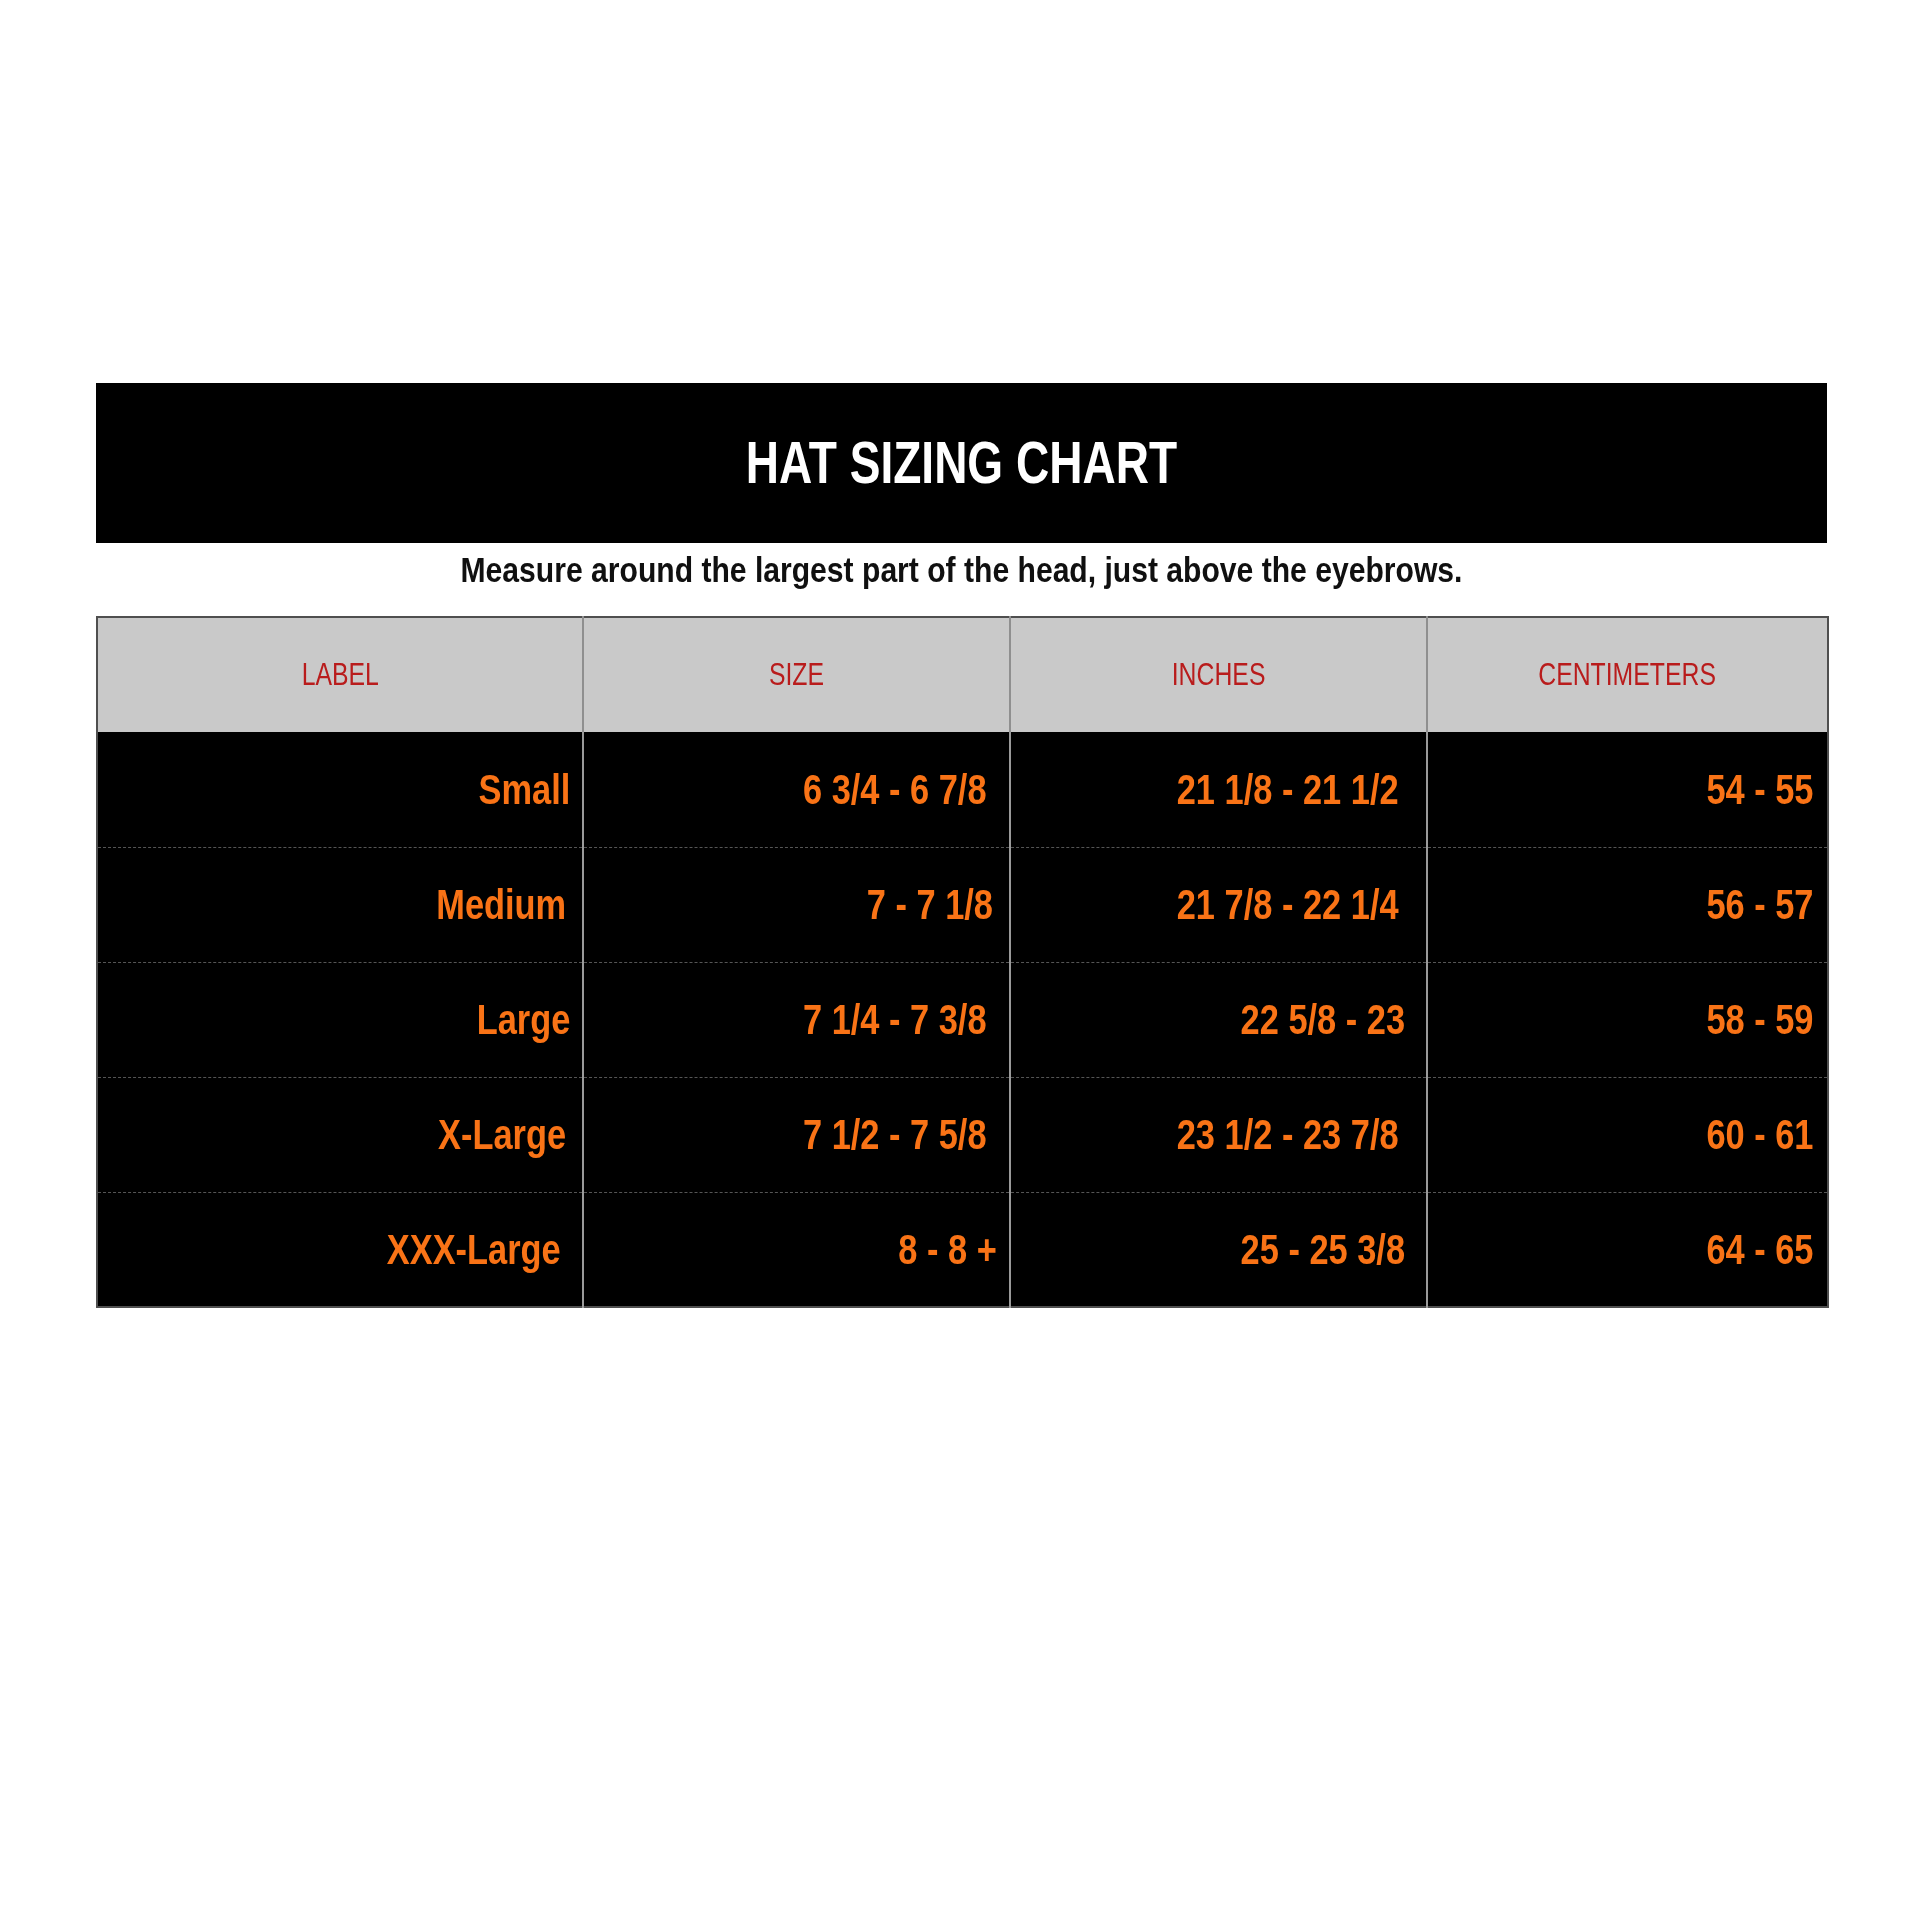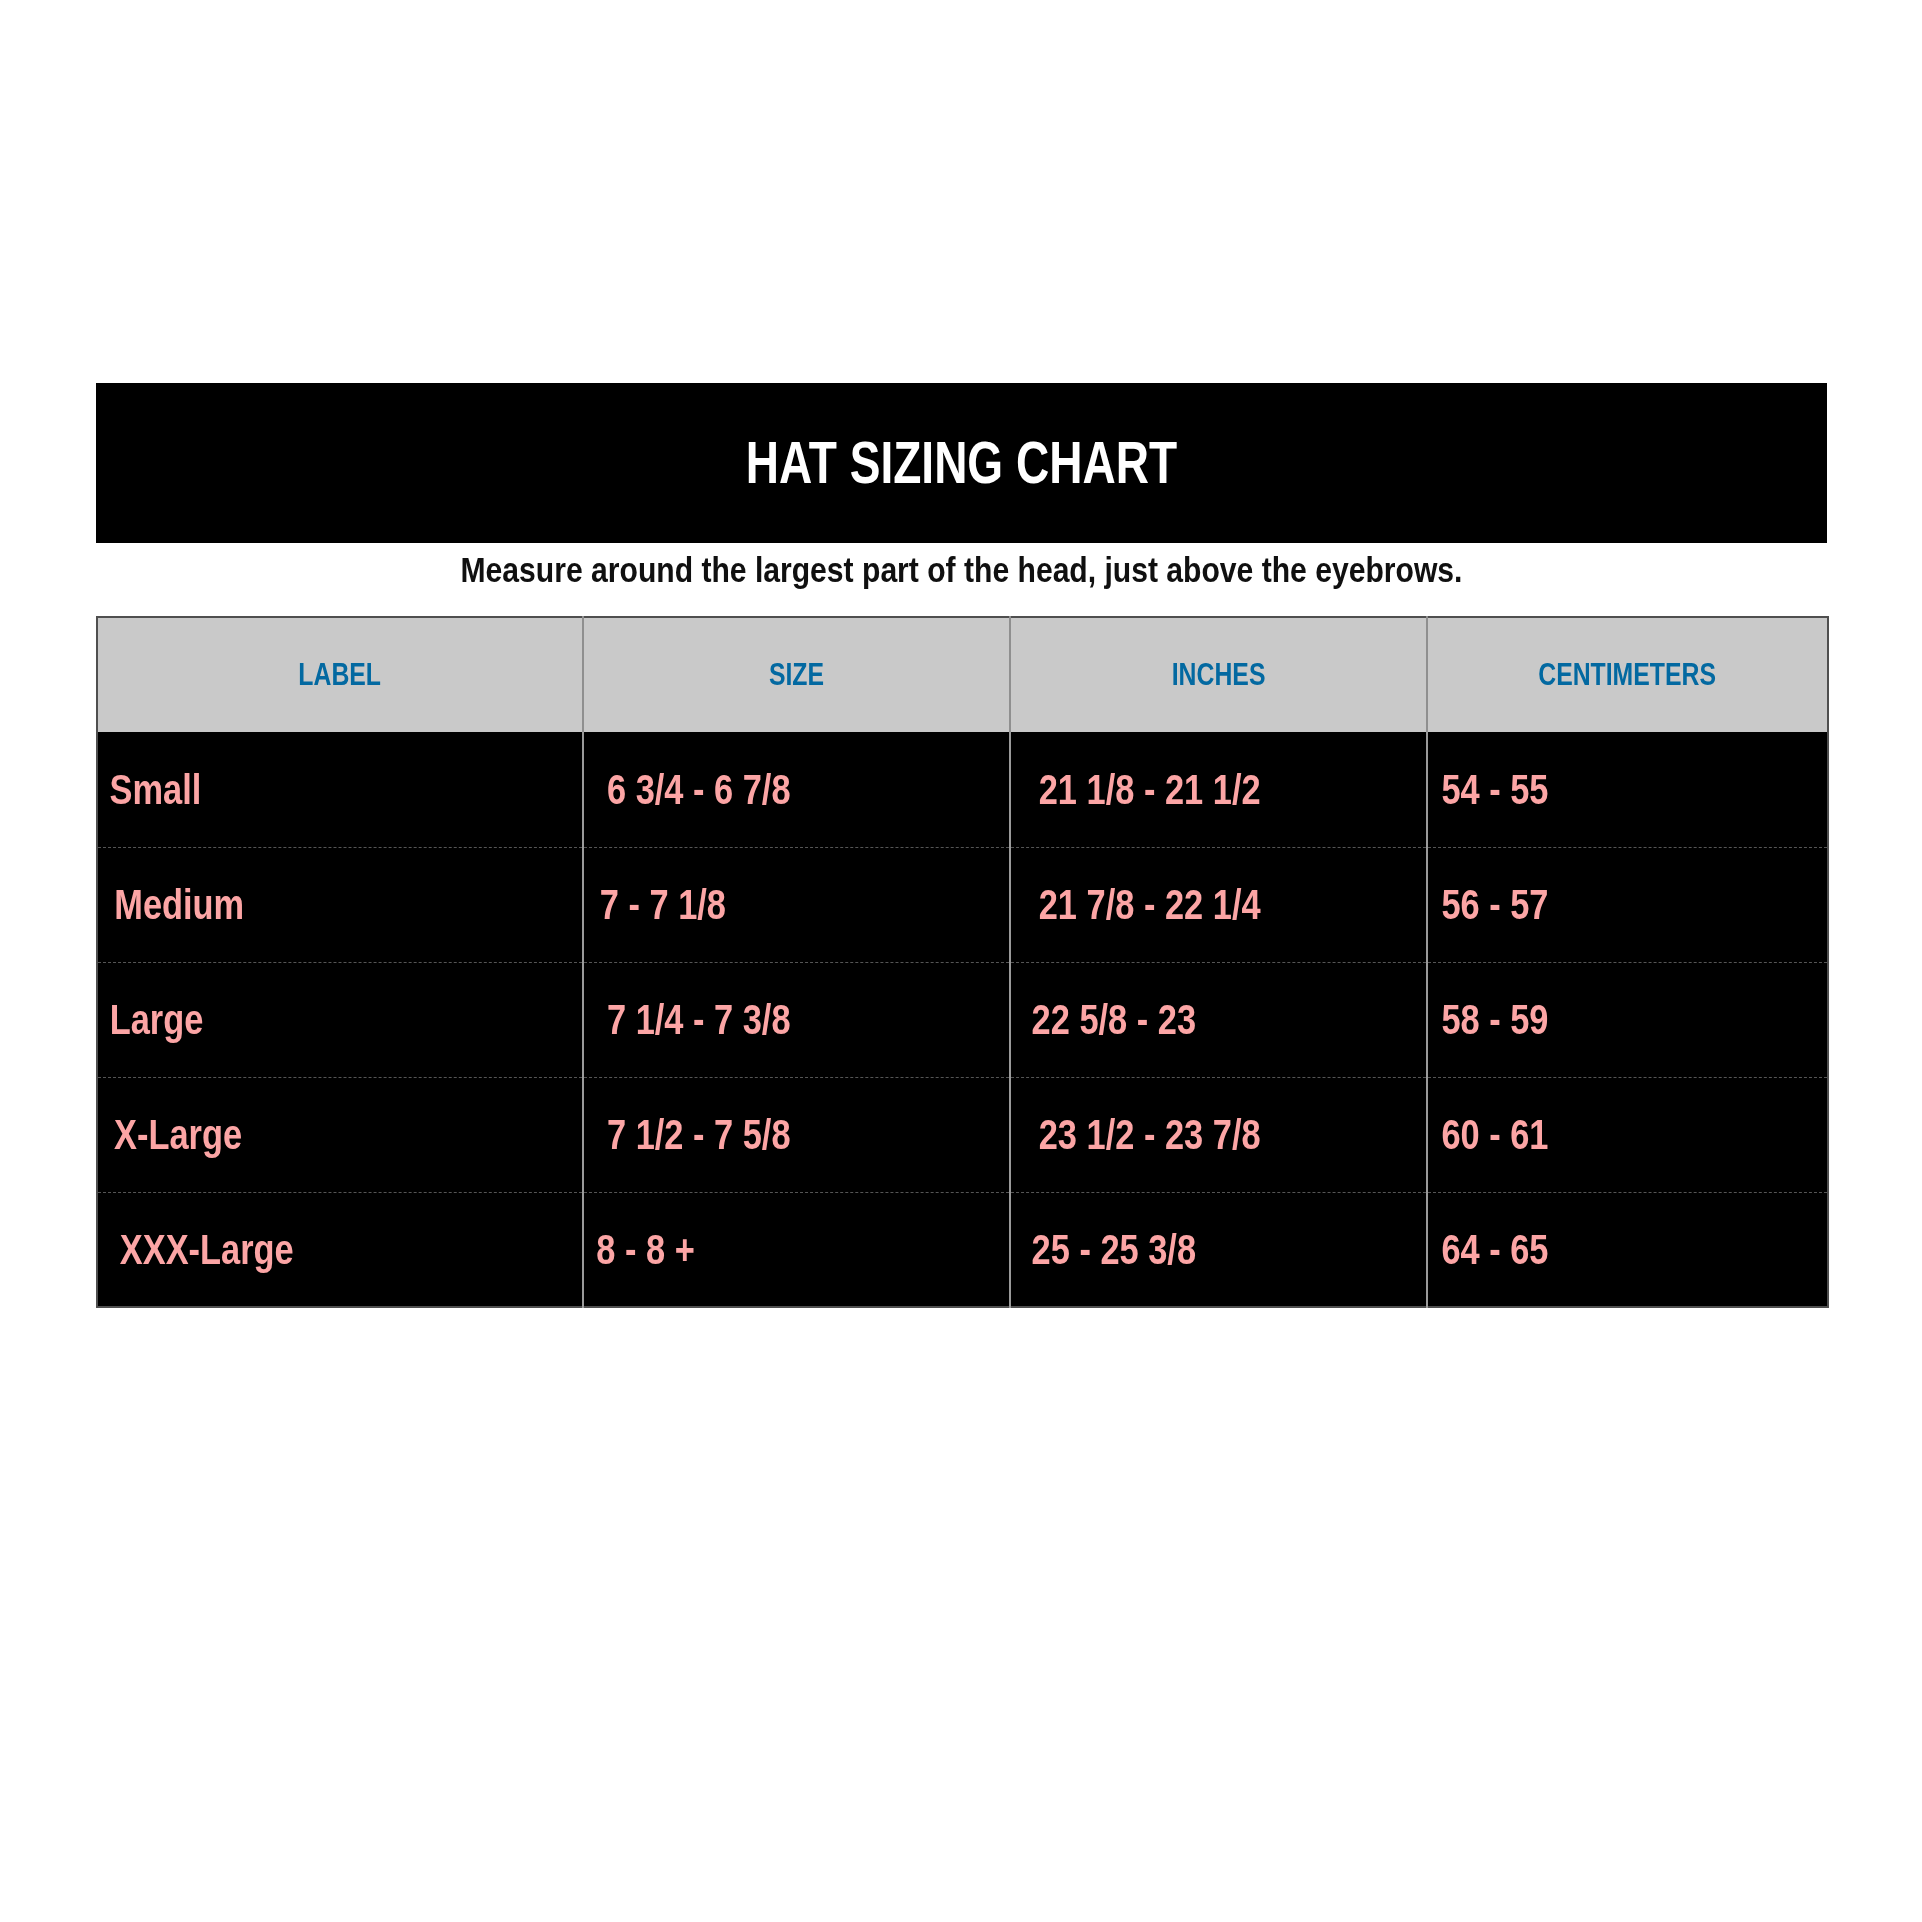--- a/index.html
+++ b/index.html
@@ -57,36 +57,36 @@
     table-layout: fixed;
     border: 2.8px solid #4f4f4f;
   }
   col.c1 { width: 486px; }
   col.c2 { width: 427px; }
   col.c3 { width: 417px; }
   col.c4 { width: 401px; }
   thead th {
     height: 115px;
     background: #c9c9c9;
-    color: #0369a1;
+    color: #b91c1c;
     font-size: 31px;
-    font-weight: bold;
+    font-weight: normal;
     text-align: center;
     vertical-align: middle;
     border-left: 2.8px solid #8f8f8f;
     margin-top: 25px;
   }
   thead th:first-child { border-left: none; }
   tbody td {
     height: 115px;
     background: #000000;
-    color: #fca5a5;
+    color: #f97316;
     font-size: 43px;
     font-weight: bold;
-    text-align: left;
+    text-align: right;
     vertical-align: middle;
     border-left: 2.8px solid #9a9a9a;
   }
   tbody td:first-child { border-left: none; }
   tbody tr + tr td { border-top: 1.8px dashed #555555; margin-left: 16px; }
   .condense {
     display: inline-block;
     transform: scaleX(0.80);
     transform-origin: center;
     white-space: nowrap;

